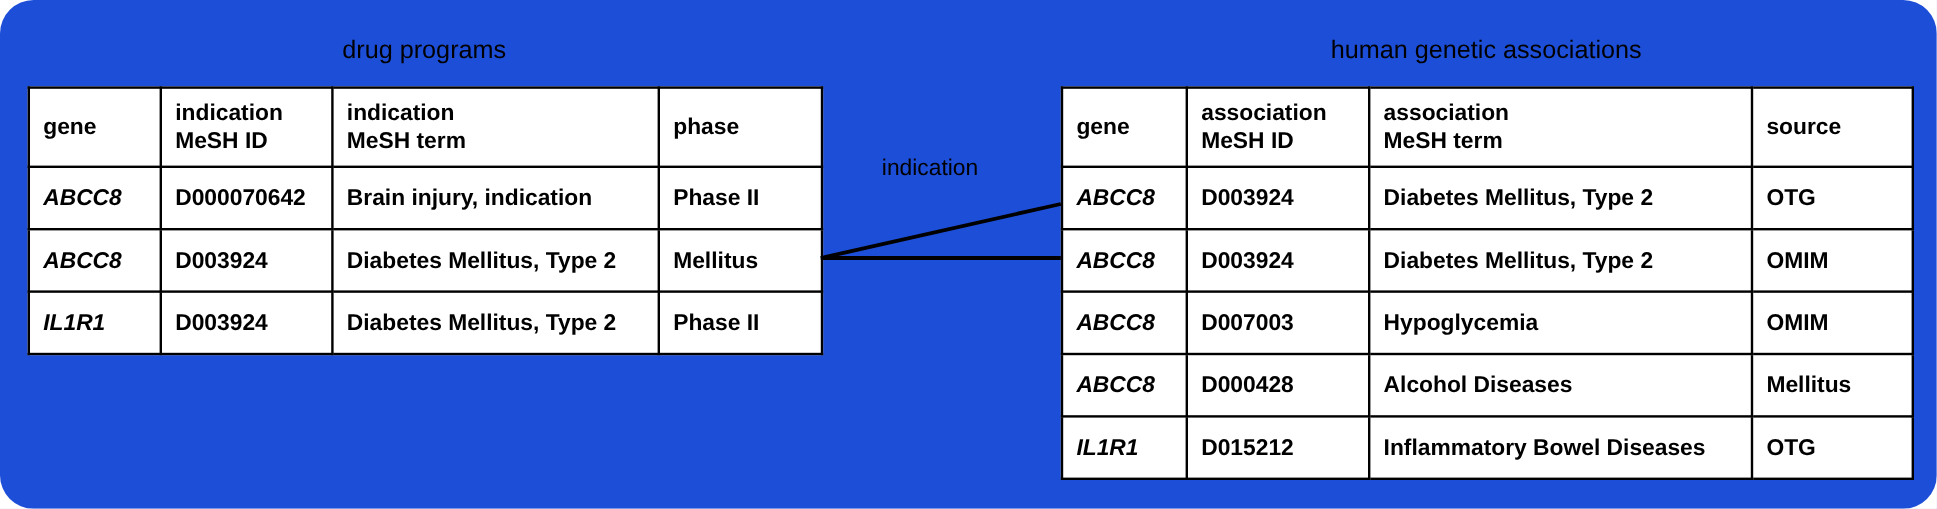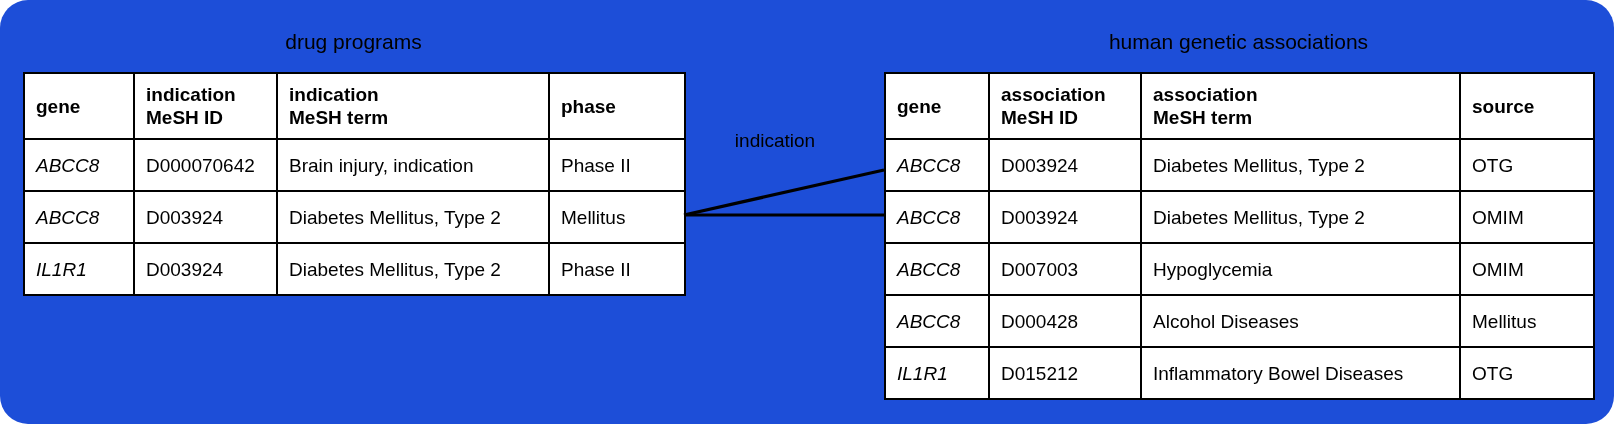--- a/index.html
+++ b/index.html
@@ -60,21 +60,21 @@
   table.data-table th {
     font-weight: bold;
     height: 64px;
     vertical-align: middle;
   }
   table.data-table th .hdr-line {
     display: block;
   }
   table.data-table td {
     height: 50px;
-    font-weight: normal;
+    font-weight: bold;
   }
   td.gene-cell {
     font-style: italic;
   }
 
   
   #drug-programs-table { left: 23px; top: 72px; }
   #drug-programs-table col.c-gene  { width: 110px; }
   #drug-programs-table col.c-id    { width: 143px; }
   #drug-programs-table col.c-term  { width: 272px; }

